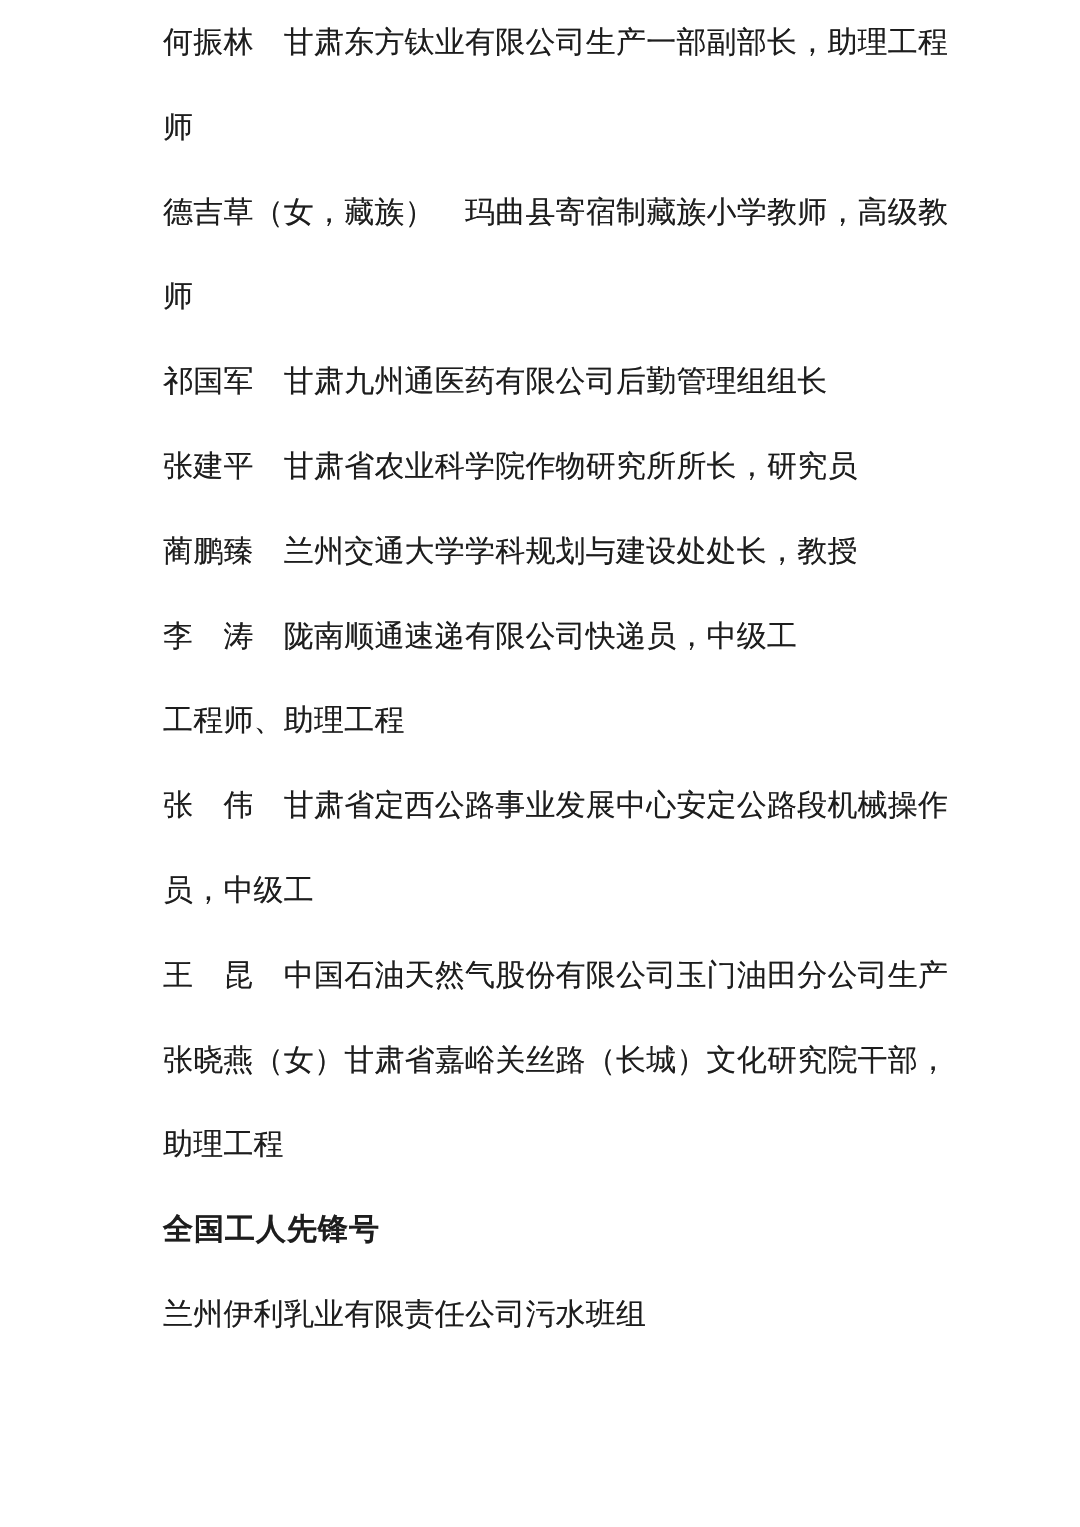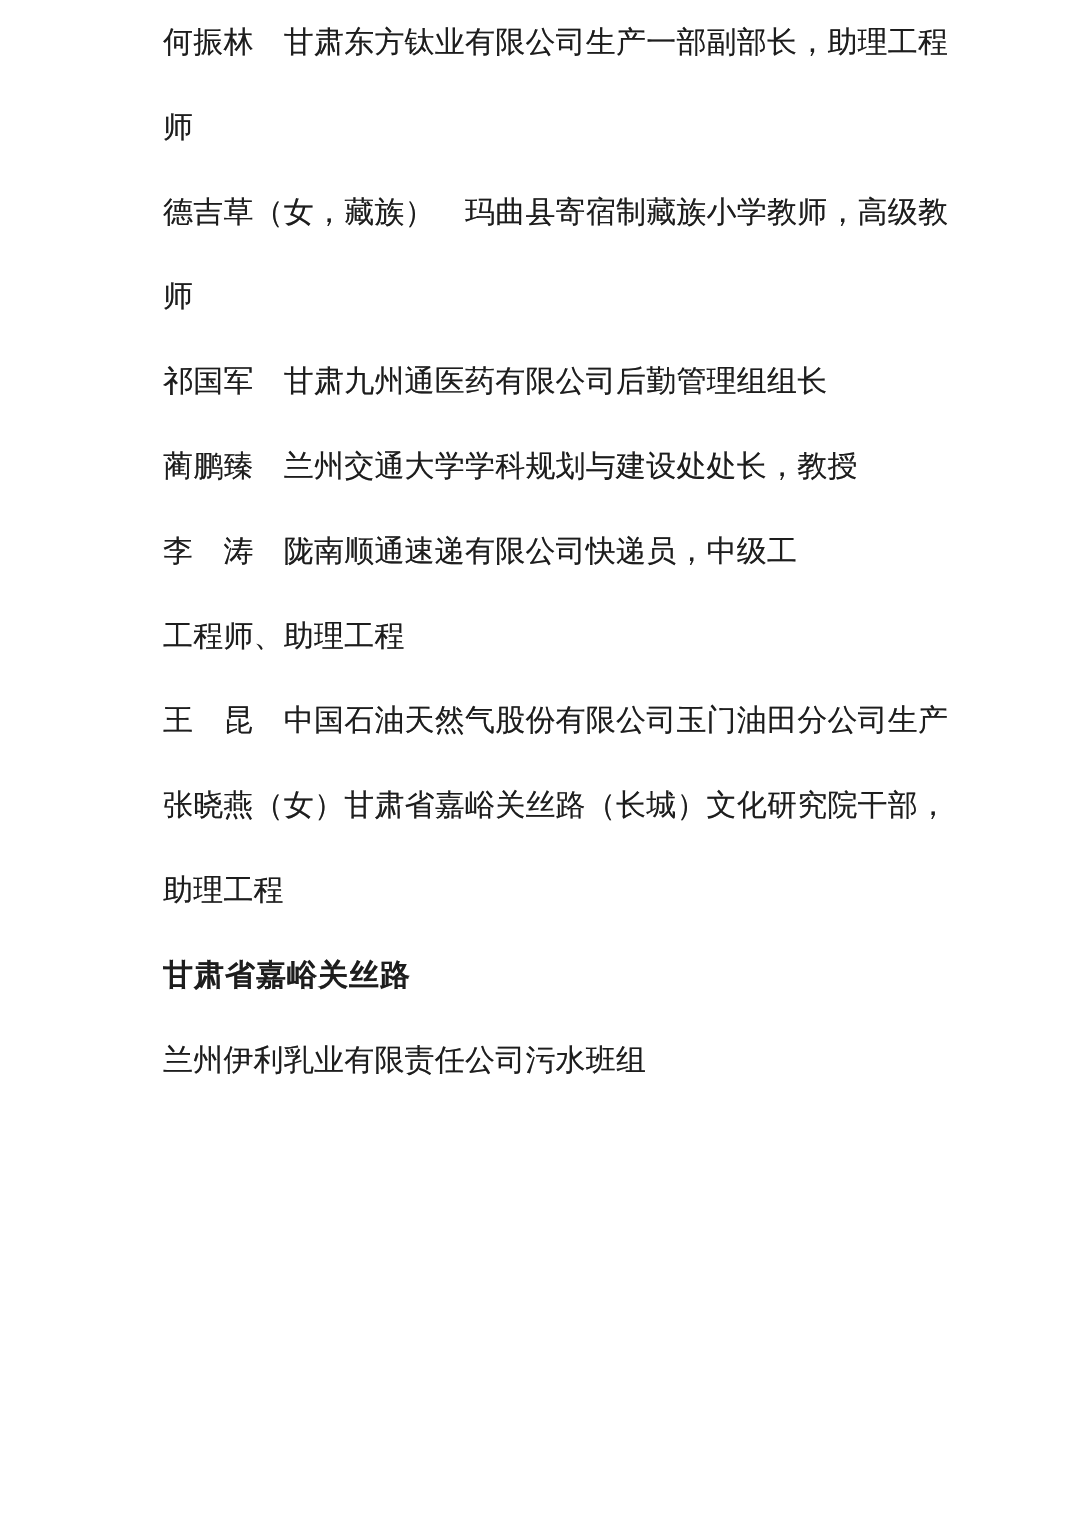--- a/index.html
+++ b/index.html
@@ -44,22 +44,25 @@
 </head>
 <body>
 
 <div class="page">
   <div class="text-block">
       <div class="line">何振林　甘肃东方钛业有限公司生产一部副部长，助理工程</div>
       <div class="line">师</div>
       <div class="line">德吉草（女，藏族）　玛曲县寄宿制藏族小学教师，高级教</div>
       <div class="line">师</div>
       <div class="line">祁国军　甘肃九州通医药有限公司后勤管理组组长</div>
+      <div class="line">张建平　甘肃省农业科学院作物研究所所长，研究员</div>
       <div class="line">蔺鹏臻　兰州交通大学学科规划与建设处处长，教授</div>
       <div class="line">李　涛　陇南顺通速递有限公司快递员，中级工</div>
       <div class="line">工程师、助理工程</div>
+      <div class="line">张　伟　甘肃省定西公路事业发展中心安定公路段机械操作</div>
+      <div class="line">员，中级工</div>
       <div class="line">王　昆　中国石油天然气股份有限公司玉门油田分公司生产</div>
       <div class="line">张晓燕（女）甘肃省嘉峪关丝路（长城）文化研究院干部，</div>
       <div class="line">助理工程</div>
-      <div class="line bold">甘肃省嘉峪关丝路</div>
+      <div class="line bold">全国工人先锋号</div>
       <div class="line">兰州伊利乳业有限责任公司污水班组</div>
     </div>
 </div>
 
 </body></html>

